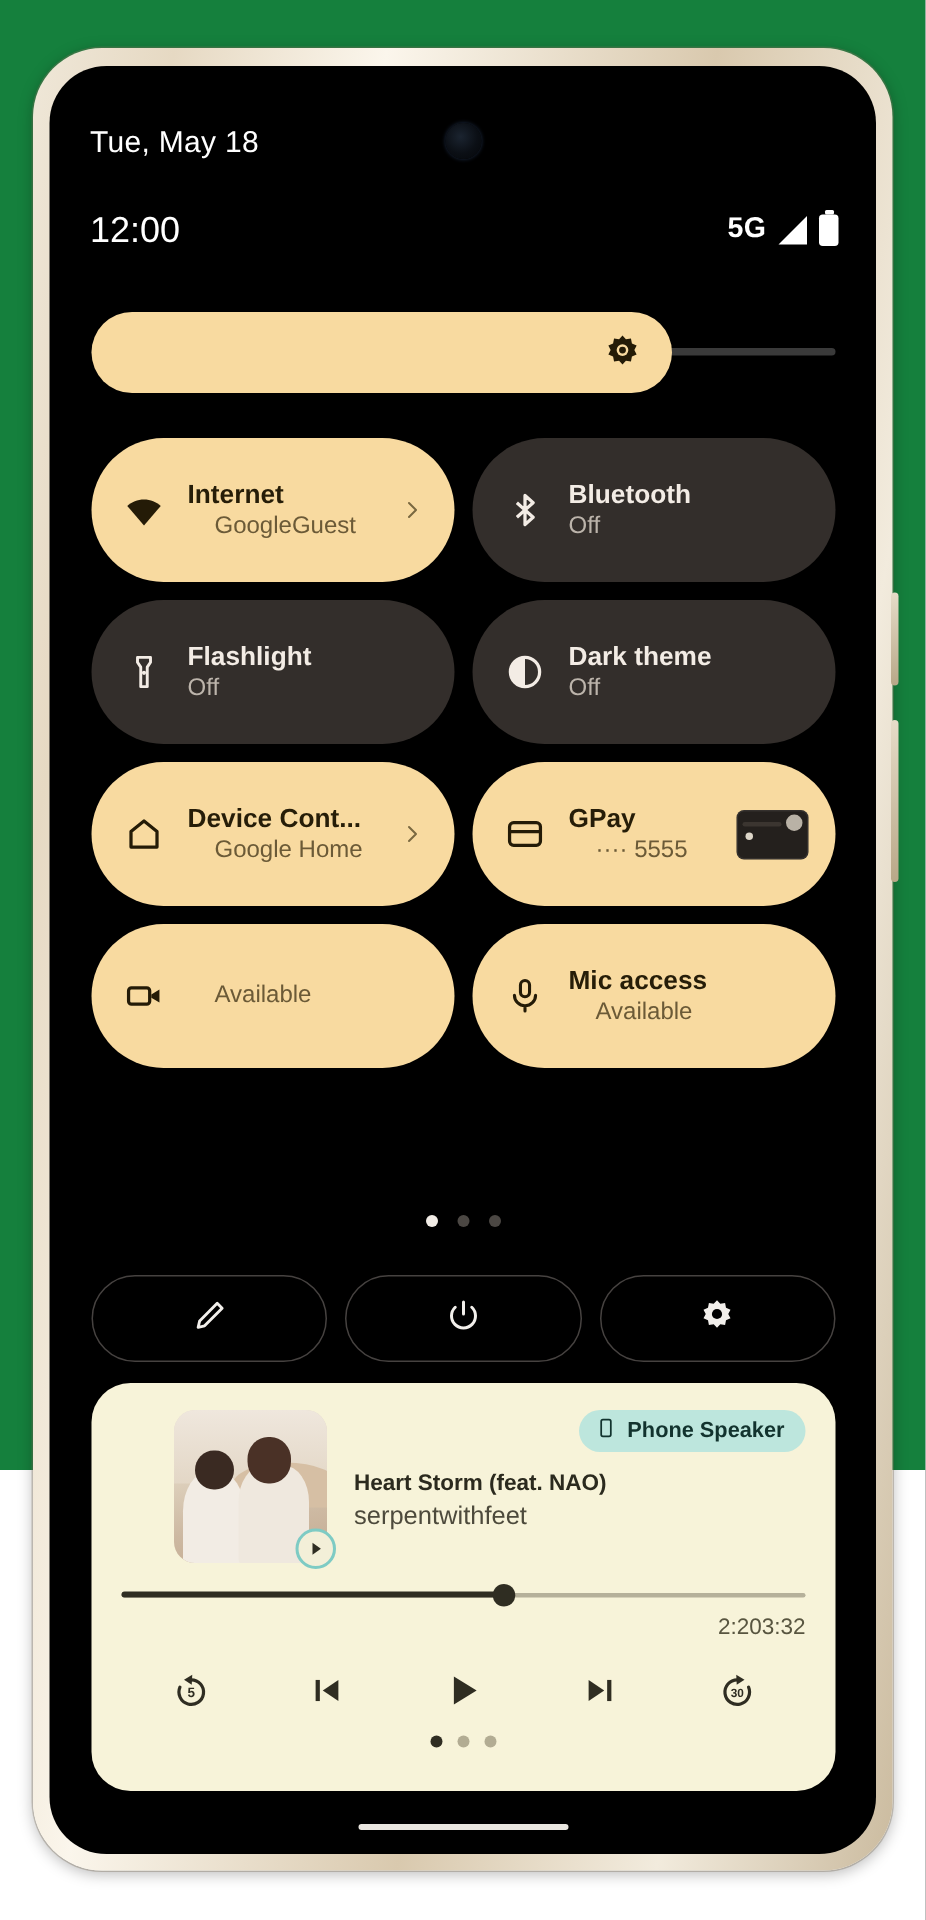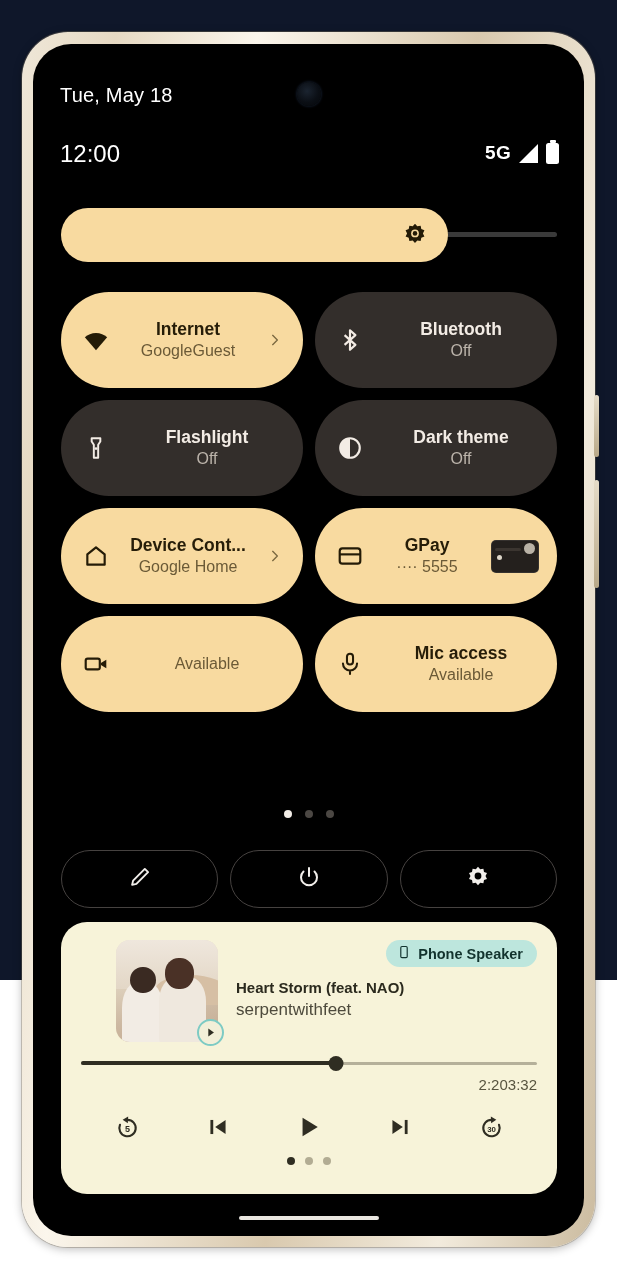--- a/index.html
+++ b/index.html
@@ -4,21 +4,21 @@
 <style>
   * { box-sizing: border-box; margin: 0; padding: 0; }
   html, body {
     width: 617px; height: 1280px;
     background: #ffffff;
     font-family: "Liberation Sans", sans-serif;
     overflow: hidden;
   }
 
   
-  #stage { position: relative; width: 617px; height: 980px; background: #0f172a; }
+  #stage { position: relative; width: 617px; height: 980px; background: #15803d; }
 
   .phone-frame {
     position: absolute;
     left: 22px; top: 32px;
     width: 573px; height: 1215px;
     border-radius: 46px;
     background: linear-gradient(100deg,#efe7d8 0%,#e6d9c3 12%,#fbf6ec 30%,#d9c9ae 58%,#f2ebdd 80%,#cbbb9f 100%);
     box-shadow: 0 2px 10px rgba(0,0,0,.28), 0 0 0 1px rgba(140,125,100,.35);
   }
   .frame-top-accent {
@@ -93,30 +93,29 @@
     width: 496px;
     display: grid; grid-template-columns: 1fr 1fr;
     gap: 12px 12px;
   }
   .tile {
     height: 96px; border-radius: 48px;
     display: flex; align-items: center;
     padding: 0 14px 0 22px;
     gap: 16px;
     position: relative;
-    text-align: center;
   }
   .tile.active { background: #f8daa0; }
   .tile.inactive { background: #332e2b; }
   .tile-icon { width: 26px; height: 26px; flex: 0 0 26px; display: flex; align-items:center; justify-content:center; }
   .tile-text { display: flex; flex-direction: column; justify-content: center; min-width: 0; flex: 1; }
   .tile-title { font-size: 17.5px; font-weight: 700; line-height: 1.22; white-space: nowrap; }
   .tile-sub { font-size: 16px; font-weight: 400; line-height: 1.25; white-space: nowrap; }
   .tile.active .tile-title { color: #261d08; }
-  .tile.active .tile-sub { color: #6b5a37; }
+  .tile.active .tile-sub { color: #6b5a37; margin-left: 18px; }
   .tile.inactive .tile-title { color: #f3ece5; }
   .tile.inactive .tile-sub { color: #bcb4ab; }
   .tile-chevron { width: 16px; height: 26px; flex: 0 0 16px; margin-right: 6px; }
   .gpay-card {
     width: 48px; height: 33px; border-radius: 5px;
     background: #24201d; position: relative; flex: 0 0 48px; margin-right: 4px;
     box-shadow: inset 0 0 0 1px rgba(255,255,255,.08);
   }
   .gpay-card .chip-circle { position:absolute; right:4px; top:3px; width:11px; height:11px; border-radius:50%; background:#b9b2a6; }
   .gpay-card .dot { position:absolute; left:6px; top:15px; width:5px; height:5px; border-radius:50%; background:#ddd6c9; }

